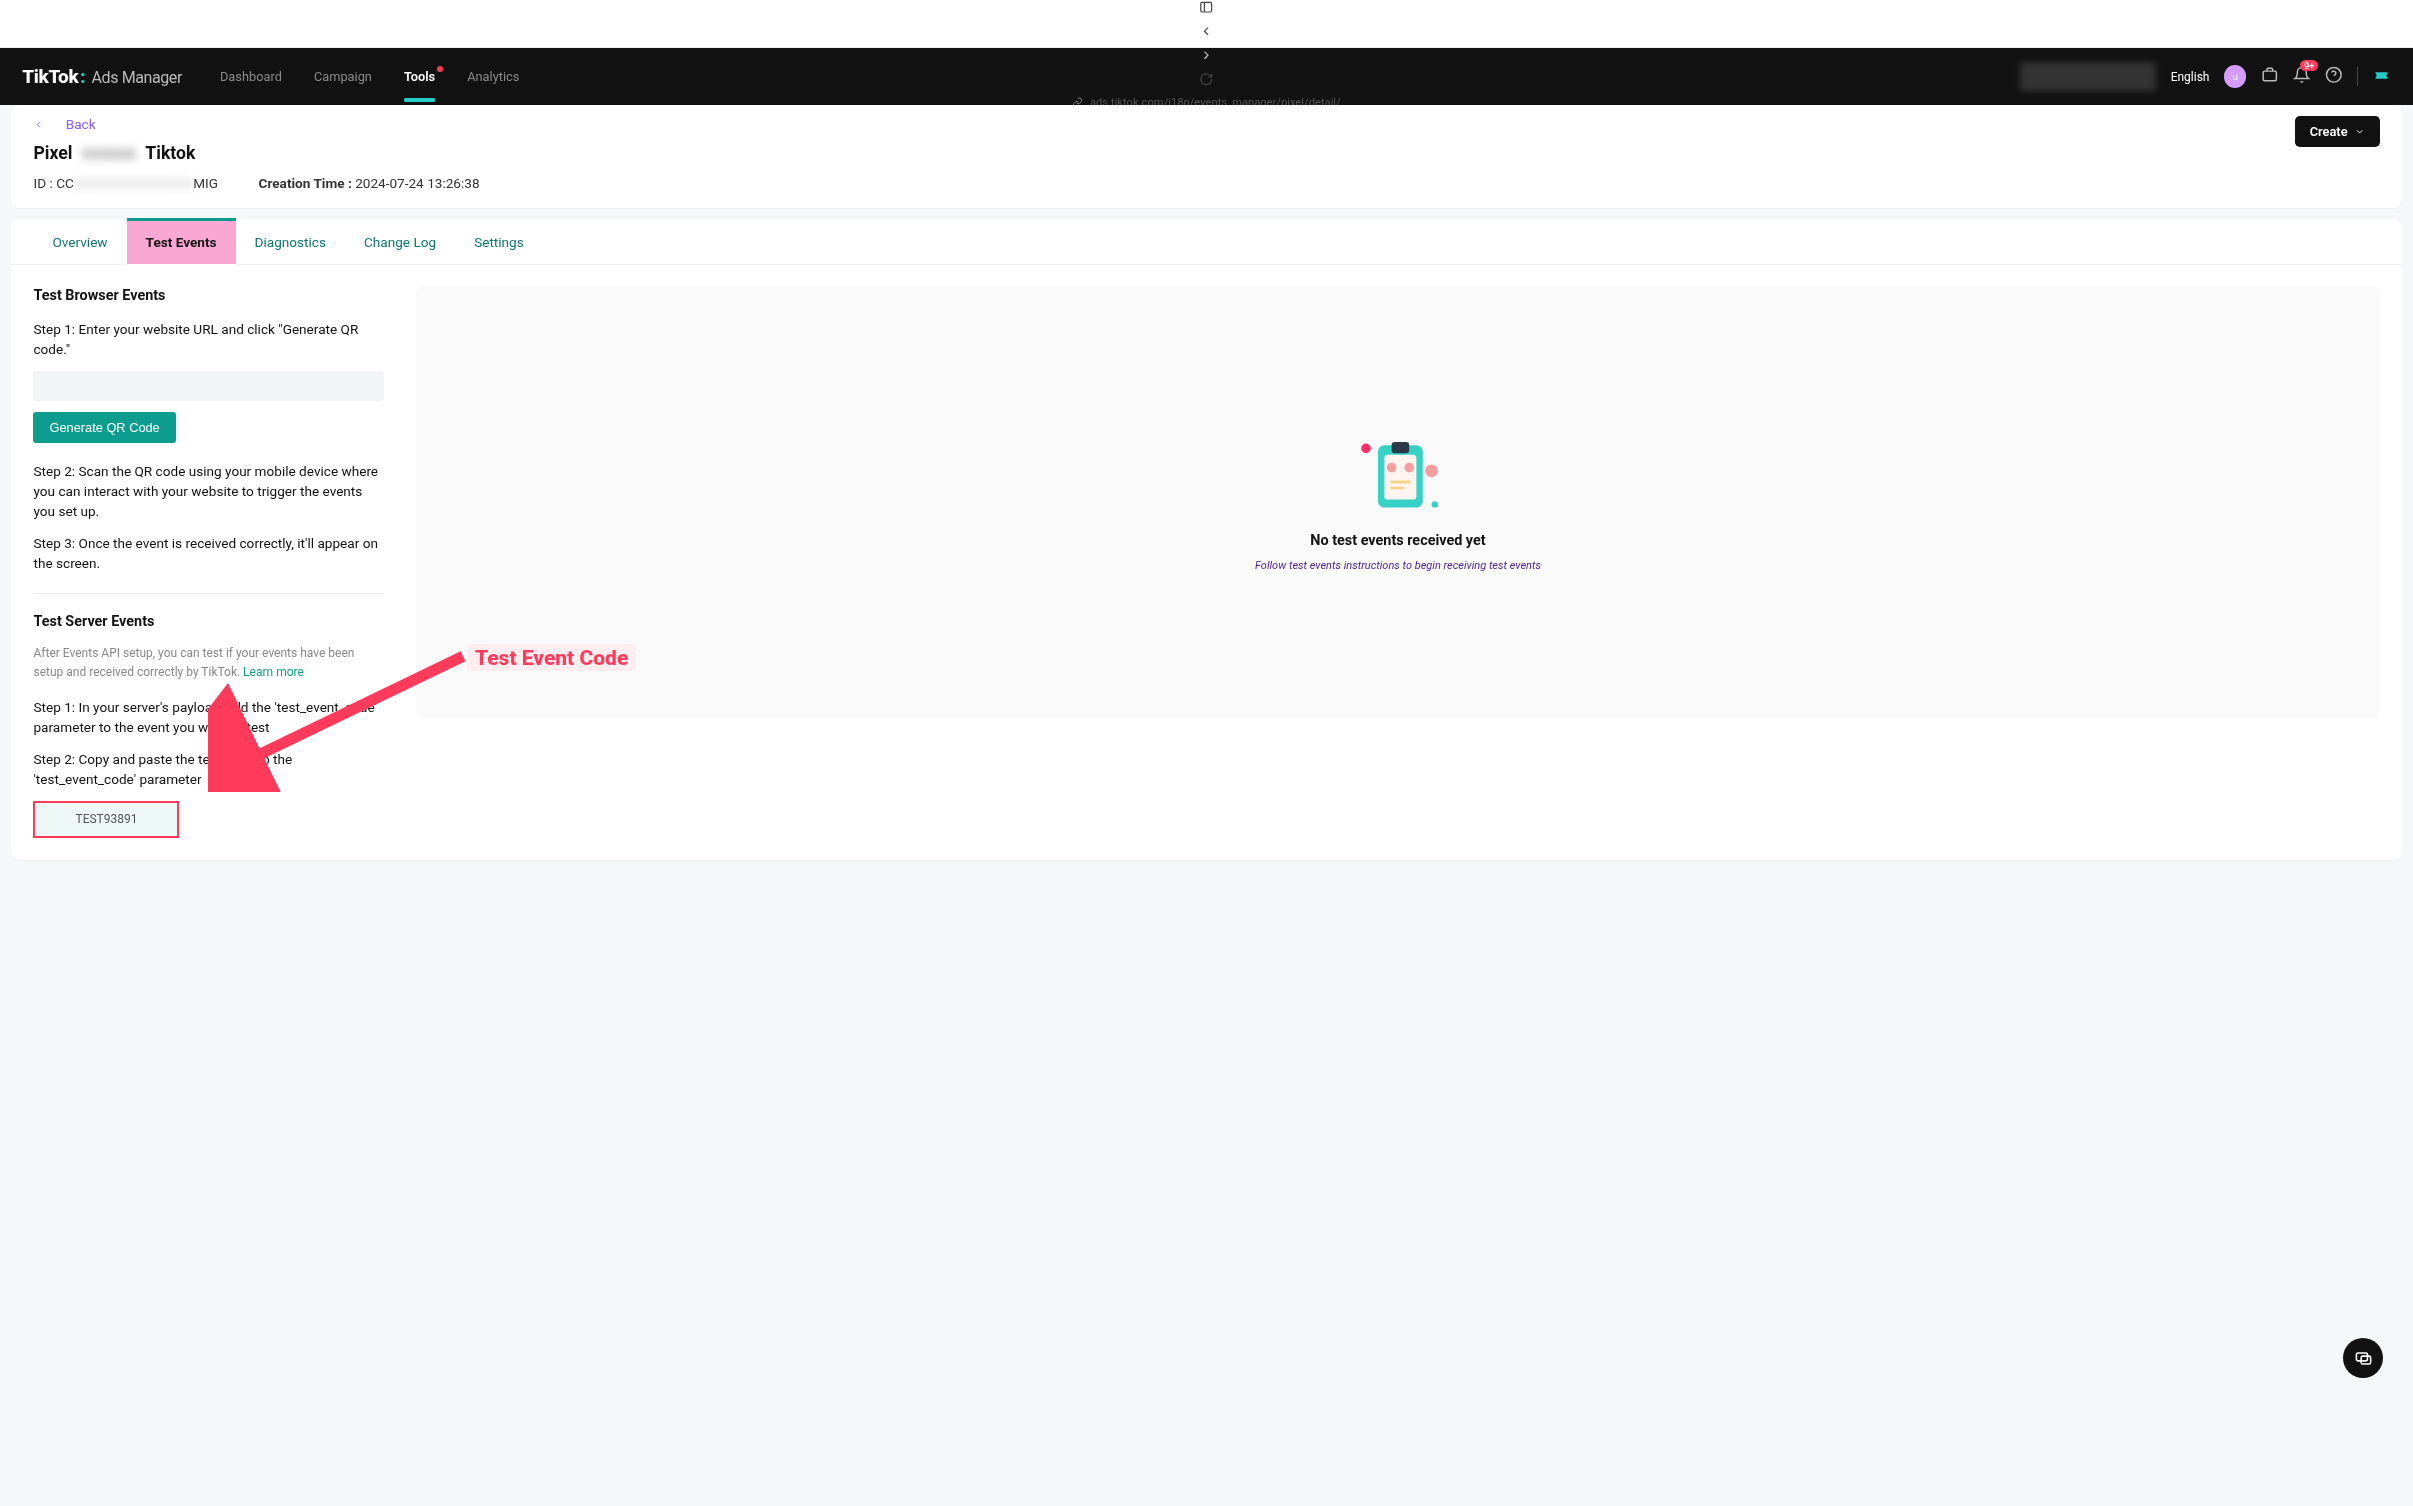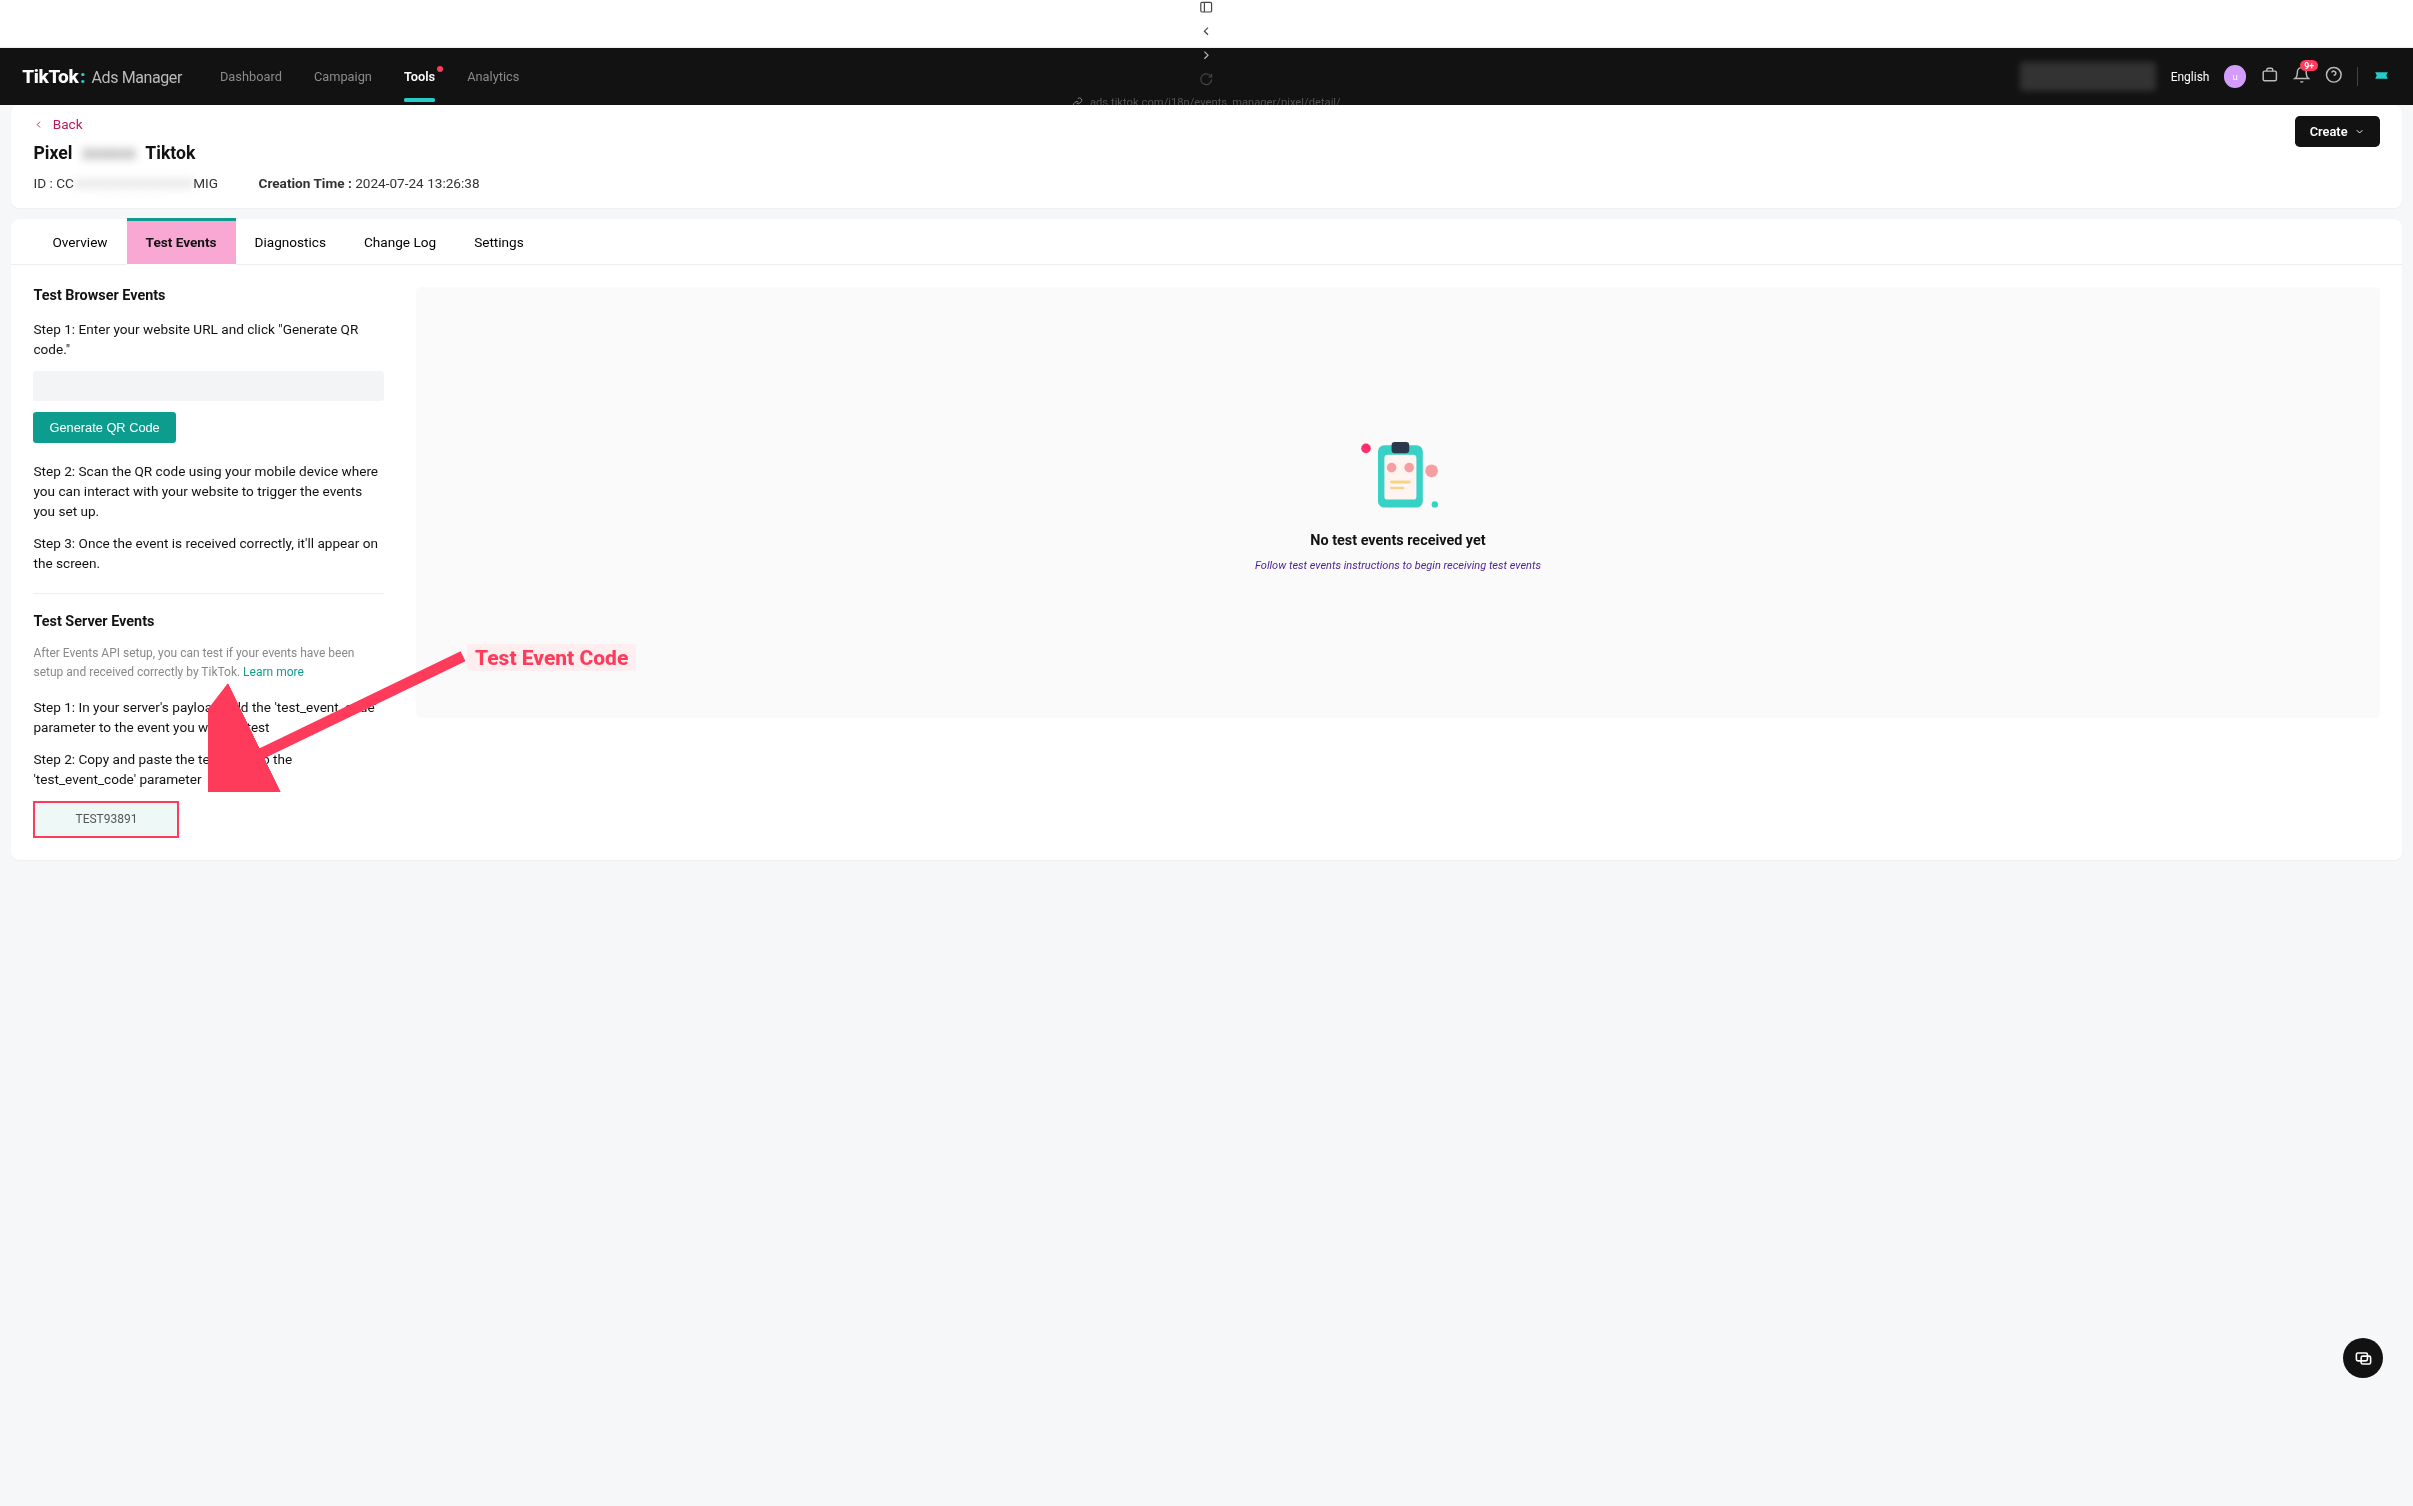--- a/index.html
+++ b/index.html
@@ -24,31 +24,31 @@
 .nav-spacer { flex: 1; }
 .accountblob { width: 136px; height: 29px; background: #333; border-radius: 3.2px; filter: blur(3.2px); margin-right: 14.4px; }
 .lang { font-size: 12px; color: #fff; margin-right: 14.4px; }
 .avatar { width: 22.3px; height: 22.3px; border-radius: 50%; background: #d49cff; display: flex; align-items: center; justify-content: center; font-size: 9.6px; color: #fff; margin-right: 14.4px; }
 .topicon { color: #bbb; margin-right: 14.4px; position: relative; cursor: pointer; }
 .topicon .badge { position: absolute; top: -6.4px; right: -8px; background: #ff3b5c; color: #fff; font-size: 8.8px; padding: 0.8px 4px; border-radius: 7.2px; font-weight: 600; }
 .divider-v { width: 0.8px; height: 19px; background: #444; margin-right: 14.4px; }
 
 .page { background: #f6f7f9; padding: 0 0 32px; min-height: calc(100vh - 89px); position: relative; }
 .header-card { background: #fff; border-radius: 8px; margin: 0 11.2px 11.2px; padding: 11.2px 22.3px 17.6px; position: relative; box-shadow: 0 0.8px 1.6px rgba(0,0,0,0.04); }
-.backlink { display: flex; align-items: center; gap: 8px; color: #be185d; font-size: 13.6px; cursor: pointer; width: fit-content; }
+.backlink { display: flex; align-items: center; gap: 21px; color: #8b5cf6; font-size: 13.6px; cursor: pointer; width: fit-content; }
 .pixel-title { font-size: 17.6px; font-weight: 700; margin-top: 11.2px; display: flex; gap: 9.6px; align-items: baseline; }
 .pixel-title .blur { filter: blur(4px); color: #999; }
 .meta-row { display: flex; gap: 25.5px; margin-top: 11.2px; font-size: 13.6px; color: #333; }
 .meta-row .label { font-weight: 700; margin-left: 15px; }
 .meta-row .blur { filter: blur(4px); color: #bbb; display: inline-block; }
 .create-btn { position: absolute; right: 22.3px; top: 11.2px; background: #121212; color: #fff; padding: 8px 14.4px; border-radius: 4.8px; font-size: 12.8px; font-weight: 600; display: flex; align-items: center; gap: 6.4px; cursor: pointer; }
 
 .content-card { background: #fff; border-radius: 8px; margin: 0 11.2px; box-shadow: 0 0.8px 1.6px rgba(0,0,0,0.04); }
 .tabs { border-bottom: 0.8px solid #eee; display: flex; padding: 0 22.3px; }
-.tab { padding: 14.4px 19px; font-size: 13.6px; color: #000000; cursor: pointer; position: relative; }
+.tab { padding: 14.4px 19px; font-size: 13.6px; color: #0f766e; cursor: pointer; position: relative; }
 .tab.active { color: #121212; font-weight: 700; background: #f9a8d4; }
 .tab.active::before { content: ""; position: absolute; top: -1.6px; left: 0; right: 0; height: 3.2px; background: #0d9d8e; }
 .tab.active::after { content: ""; position: absolute; bottom: -0.8px; left: 0; right: 0; height: 0.8px; background: #fff; }
 
 .body-grid { display: flex; padding: 22.3px; gap: 32px; }
 .left-col { width: 351px; flex-shrink: 0; }
 .right-col { flex: 1; }
 h3.section { font-size: 14.4px; font-weight: 700; margin-bottom: 14.4px; }
 .step { font-size: 13.6px; line-height: 1.5; margin-bottom: 11.2px; }
 .step b { font-weight: 400; }

